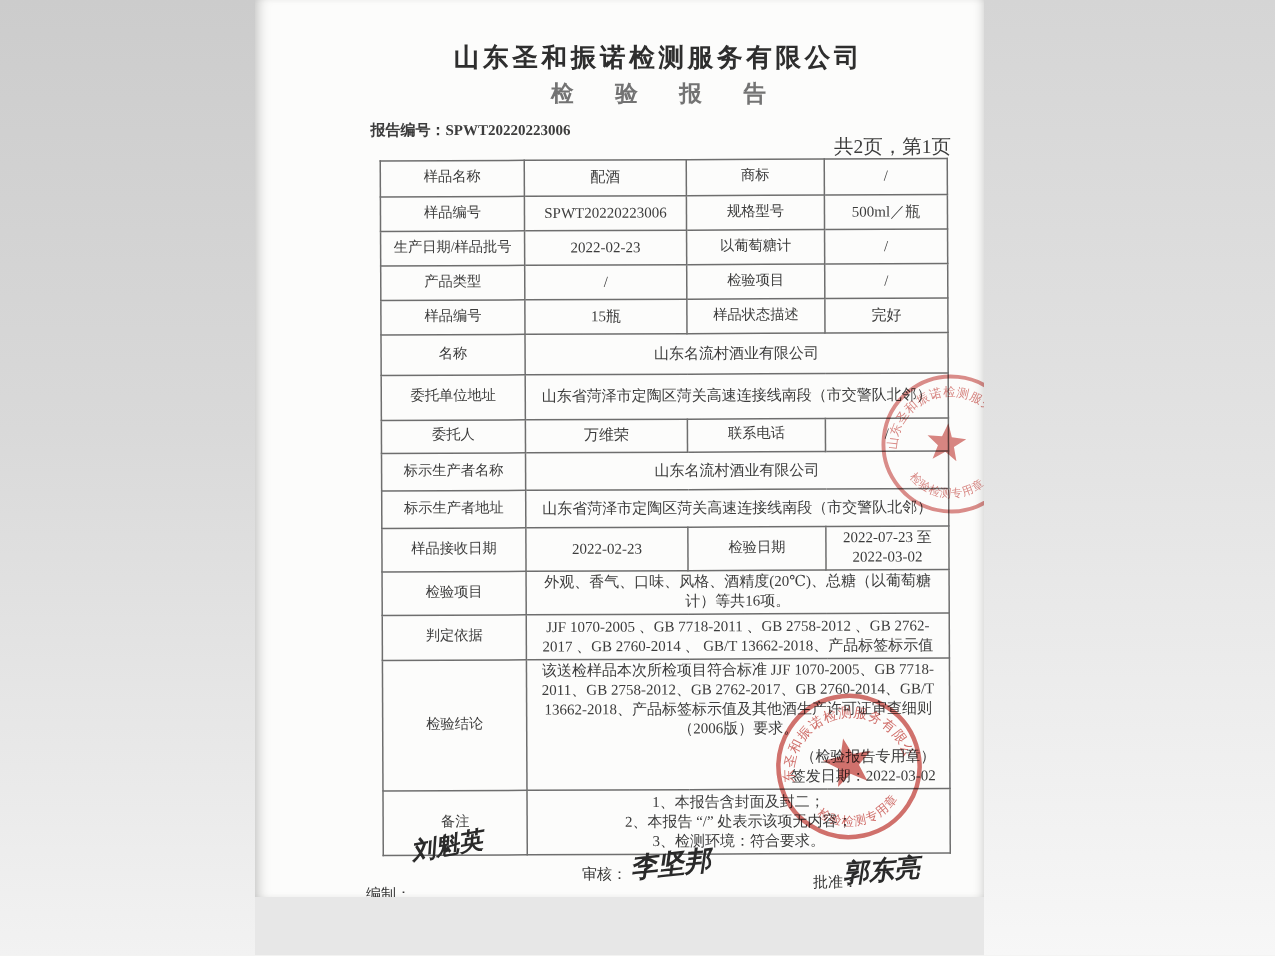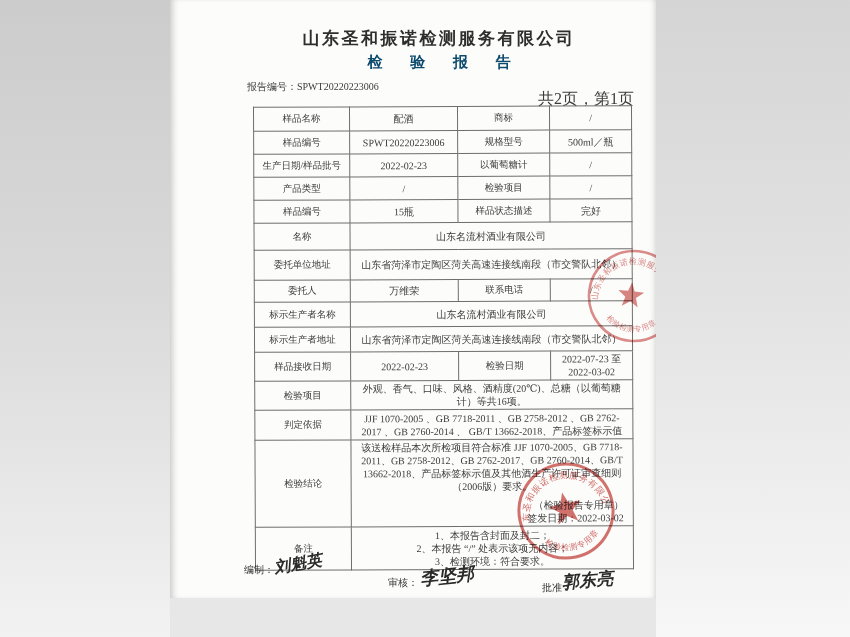--- a/index.html
+++ b/index.html
@@ -15,23 +15,23 @@
     position:absolute;left:170px;top:0;width:486px;height:598px;
     background:#fcfcfb;overflow:hidden;
     box-shadow:inset 7px 0 9px -6px rgba(0,0,0,.28), inset -5px 0 7px -5px rgba(0,0,0,.22);
     color:#3c3c3c;
   }
   .edge-line1{position:absolute;left:38px;width:448px;top:621px;height:1px;background:#cbcbcb;transform:rotate(-.35deg);}
   .edge-line2{position:absolute;left:0;width:486px;top:632px;height:2px;background:#9e9e9e;}
   .title{position:absolute;left:76px;top:27px;width:386px;text-align:center;
          font-size:17px;font-weight:bold;letter-spacing:2.5px;color:#2e2e2e;}
   .subtitle{position:absolute;left:76px;top:53px;width:386px;text-align:center;
-         font-size:15px;font-weight:bold;letter-spacing:12px;text-indent:12px;color:#0c4a6e;}
-  .report-no{position:absolute;left:77px;top:80px;font-size:10px;}
-  .pagination{position:absolute;right:22px;top:89px;font-size:16px;}
+         font-size:15px;font-weight:bold;letter-spacing:12px;text-indent:12px;color:#737373;}
+  .report-no{position:absolute;left:77px;top:80px;font-size:10px;font-weight:bold;}
+  .pagination{position:absolute;right:22px;top:89px;font-size:13px;}
   table.report{
     position:absolute;left:84px;top:106px;width:378px;
     border-collapse:collapse;table-layout:fixed;
     font-size:10px;color:#3c3c3c;transform:rotate(-.25deg);
   }
   table.report td{border:1px solid #6e6e6e;text-align:center;vertical-align:middle;
     padding:1px 3px;line-height:1.3;overflow:hidden;}
   td.lbl{white-space:nowrap;font-size:9.5px;}
   td.left{text-align:left;padding-left:6px;padding-right:5px;}
   .sub-note{text-align:right;padding-right:6px;}
@@ -259,21 +259,21 @@
     </defs>
     <text font-size="9" fill="#c23a34" fill-opacity=".9" letter-spacing="0.6">
       <textPath href="#mainTop" startOffset="50%" text-anchor="middle">山东圣和振诺检测服务有限公司</textPath>
     </text>
     <text font-size="8.2" fill="#c23a34" fill-opacity=".9" letter-spacing="0.6">
       <textPath href="#mainBottom" startOffset="50%" text-anchor="middle">检验检测专用章</textPath>
     </text>
   </svg>
 
   <div class="footer">
-    <span class="sig-label" style="left:74px;top:563px;text-align:center;">编制：</span>
+    <span class="sig-label" style="left:74px;top:589px;text-align:center;">编制：</span>
     <span class="sig" style="left:104px;top:554px;transform:rotate(-10deg);font-size:16px;">刘魁英</span>
 
     <span class="sig-label" style="left:218px;top:576px;">审核：</span>
     <span class="sig" style="left:250px;top:564px;transform:rotate(-6deg);font-size:18px;">李坚邦</span>
 
     <span class="sig-label" style="left:352px;top:581px;margin-left:20px;">批准：</span>
     <span class="sig" style="left:392px;top:569px;transform:rotate(-5deg);font-size:17px;">郭东亮</span>
   </div>
 
   <div class="edge-line1"></div>

